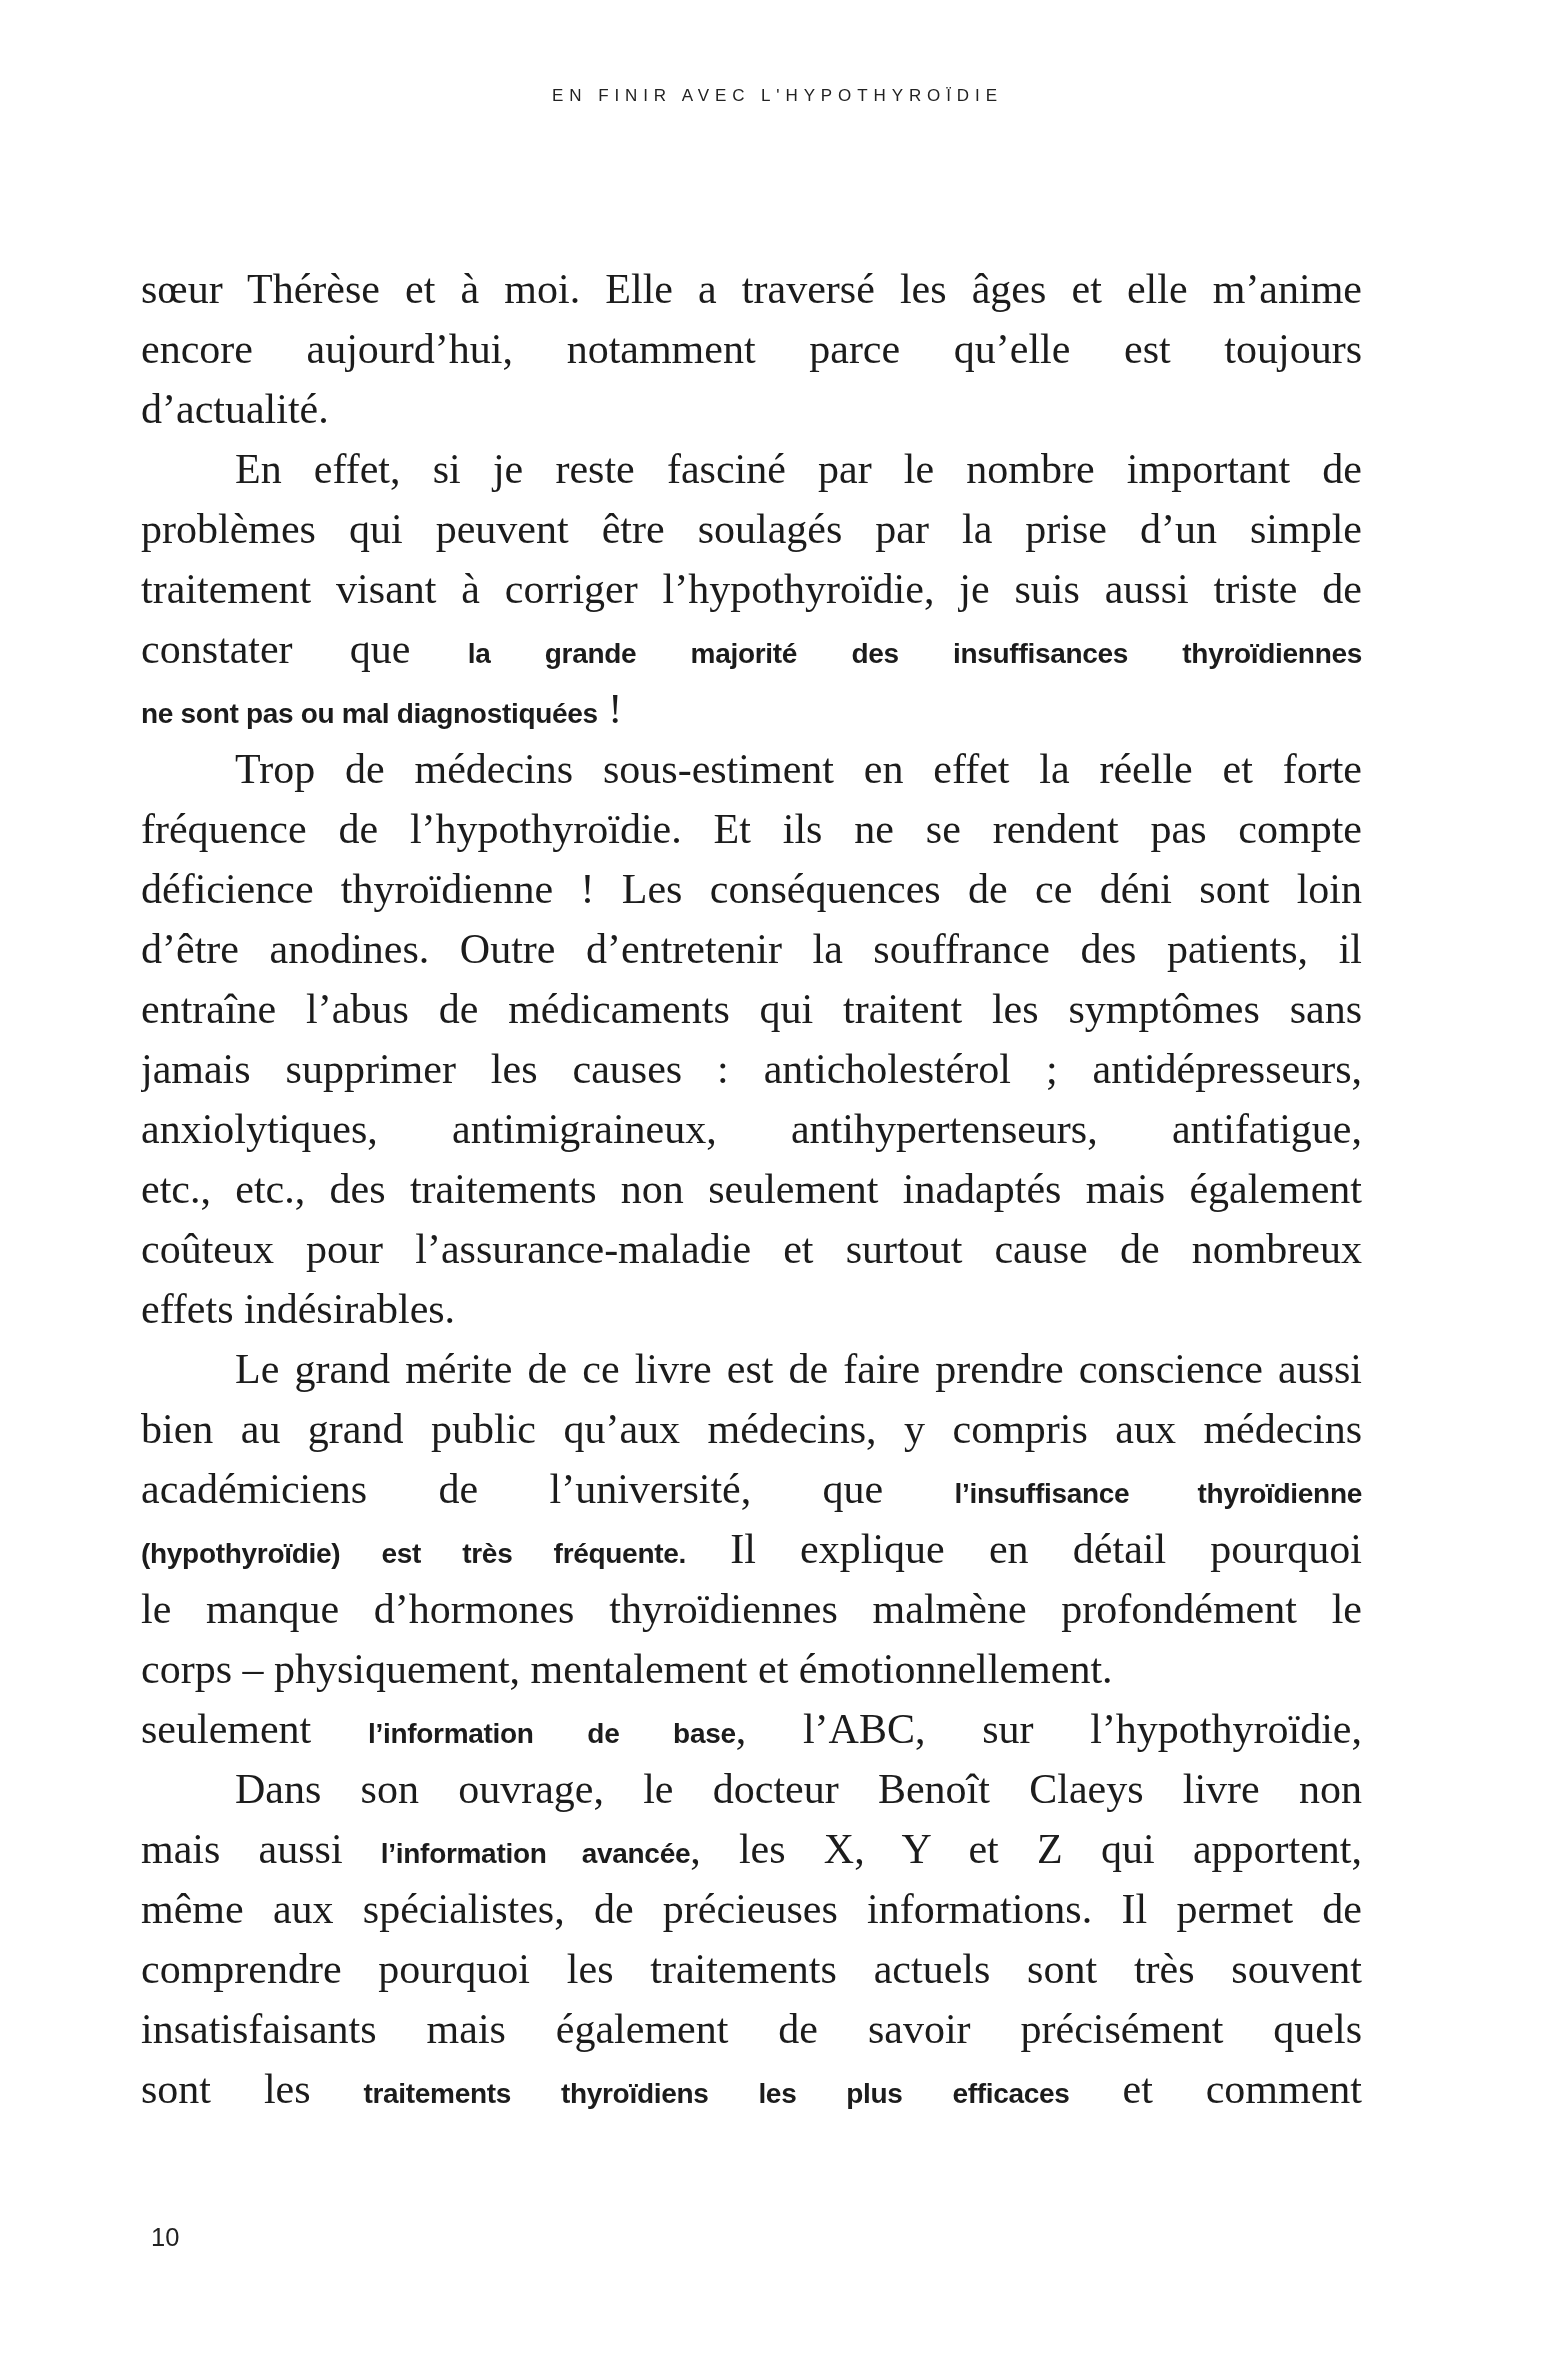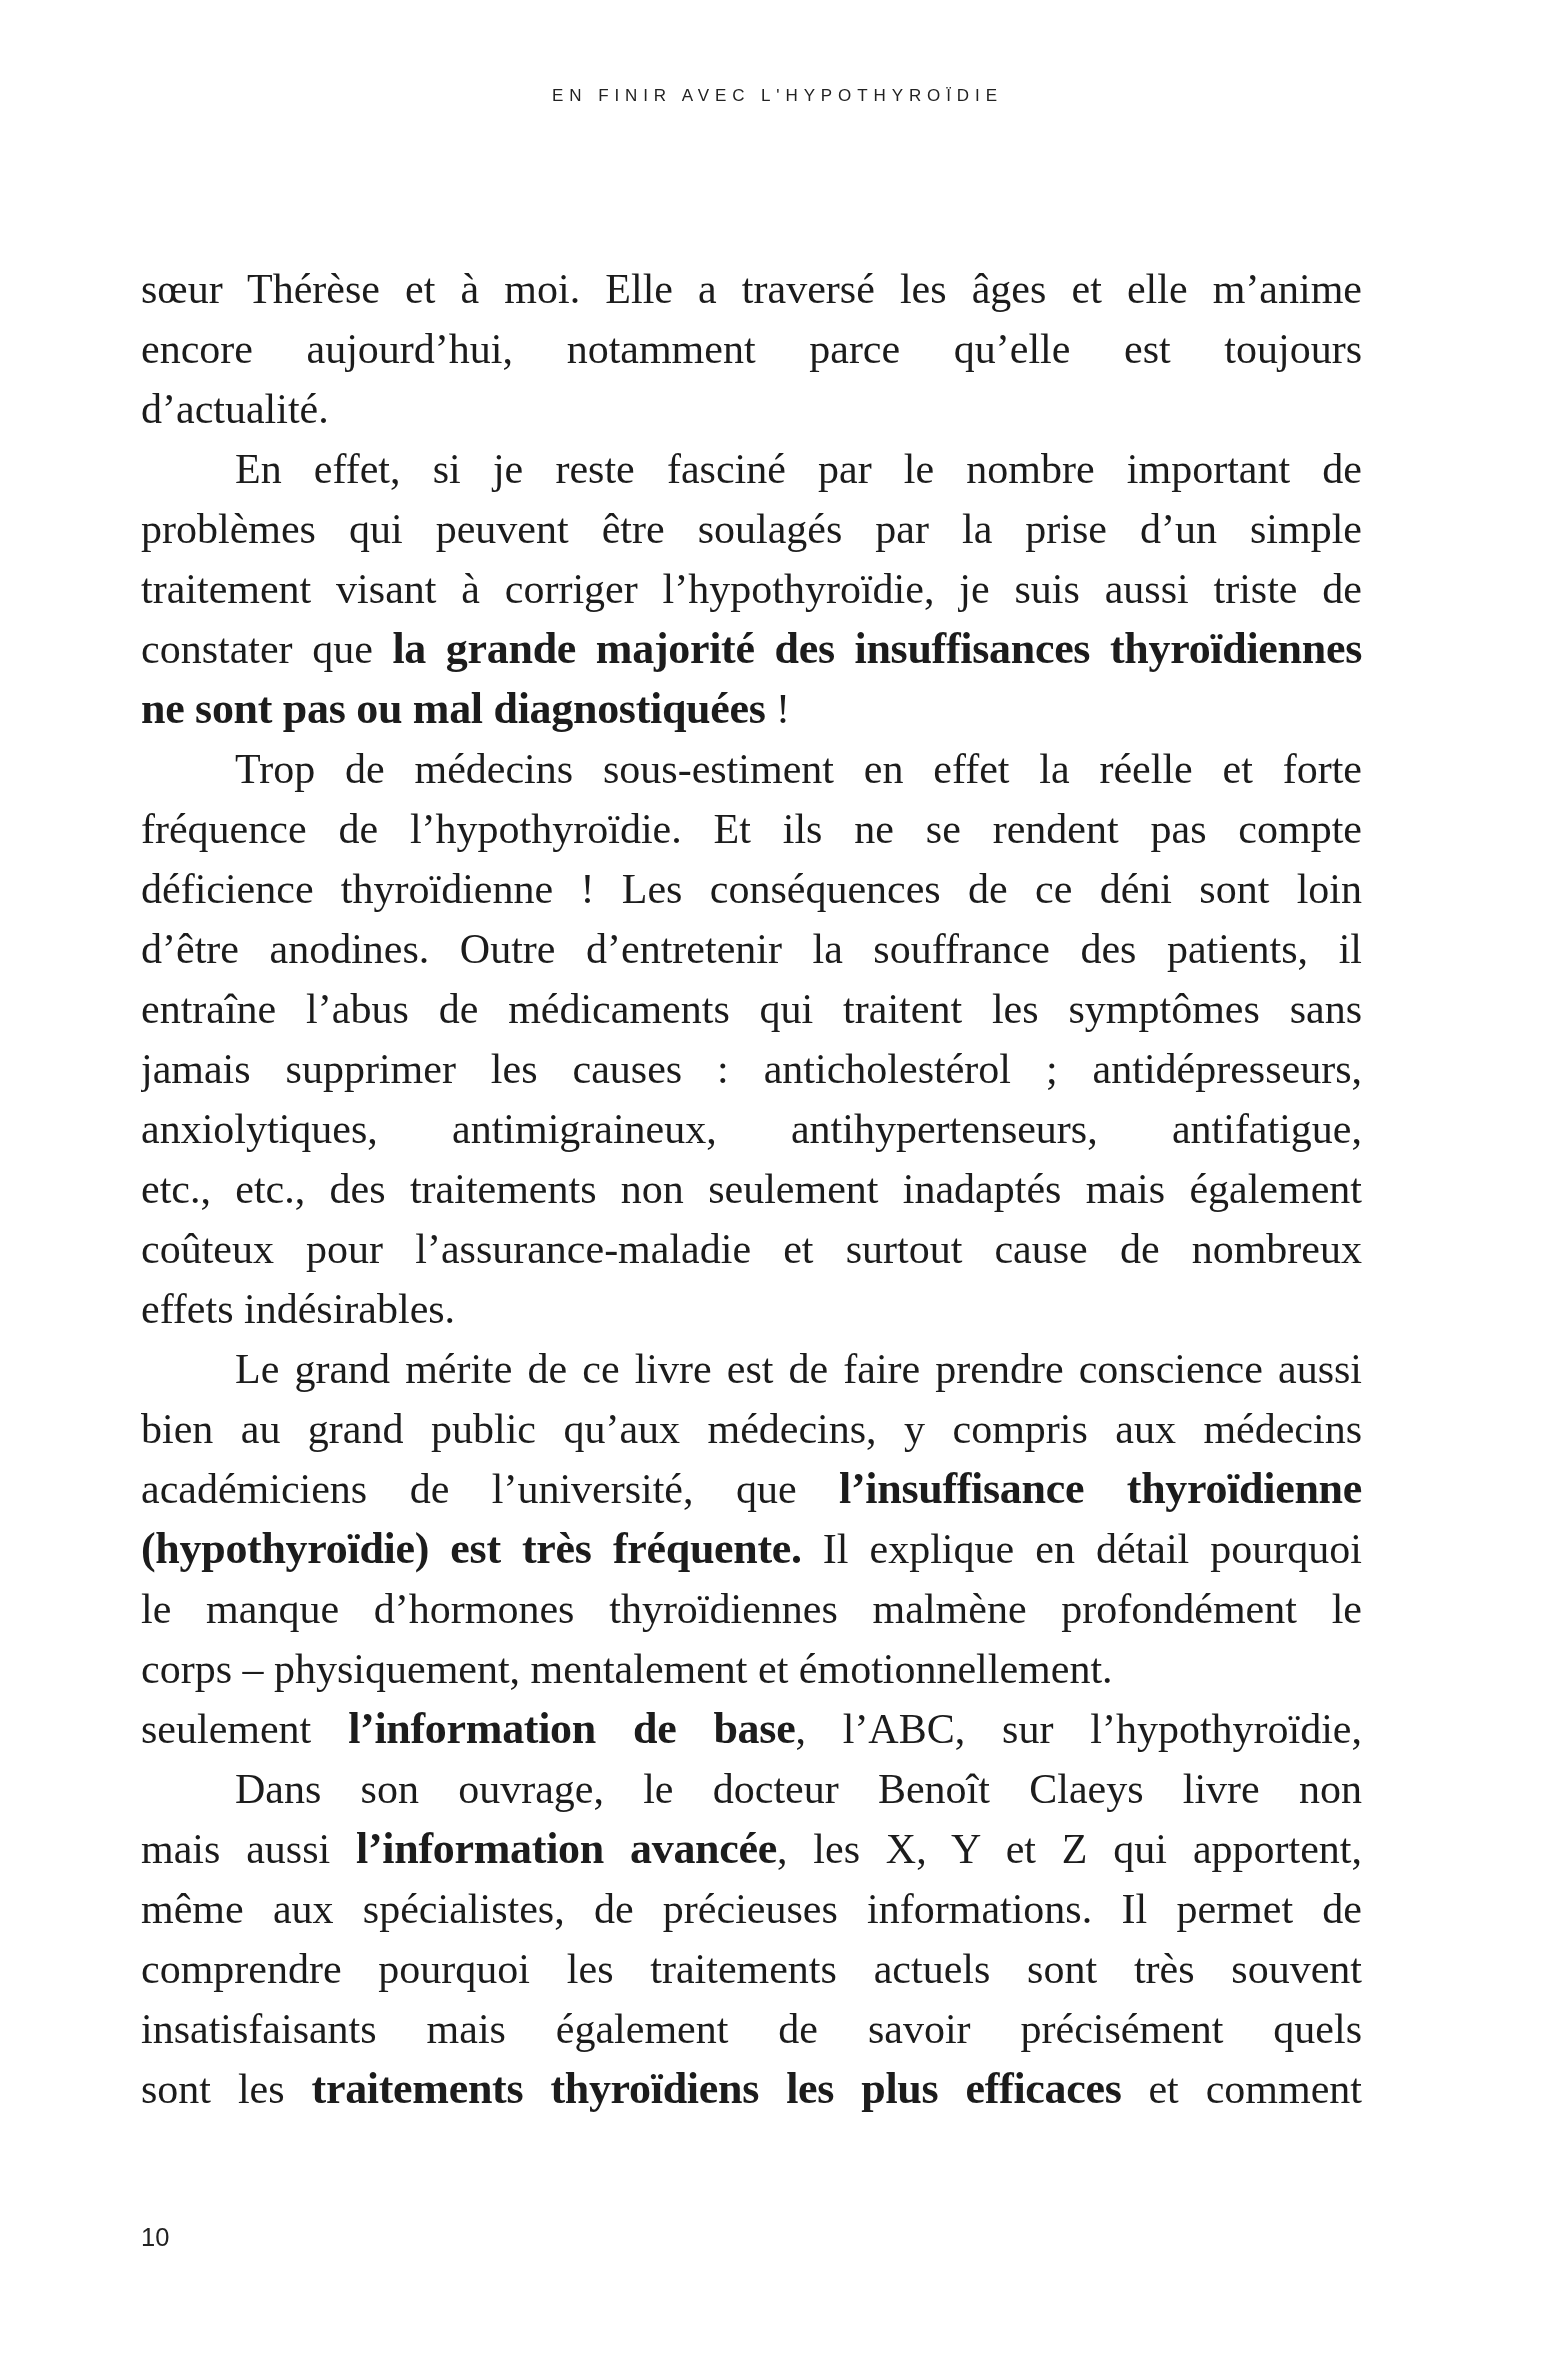--- a/index.html
+++ b/index.html
@@ -14,25 +14,25 @@
   }
   .line {
     font-family: "Liberation Serif", "DejaVu Serif", serif;
     font-size: 42px; line-height: 60px; height: 60px;
     white-space: nowrap; text-align: justify; text-align-last: justify;
     overflow: hidden; color: #1c1c1c;
   }
   .line.last { text-align-last: left; }
   .line.indent { padding-left: 94px; }
   .b {
-    font-family: Liberation Serif, serif;
-    font-weight: bold; font-size: 44px; letter-spacing: -0.3px;
+    font-family: Liberation Sans, sans-serif;
+    font-weight: bold; font-size: 28px; letter-spacing: -0.3px;
   }
   .folio {
-    position: absolute; top: 2223px; left: 141px;
+    position: absolute; top: 2223px; left: 151px;
     font-family: "Liberation Sans", "DejaVu Sans", sans-serif;
     font-size: 25.5px; color: #222;
   }
 </style>
 </head>
 <body>
 
 <div class="running-head">EN FINIR AVEC L'HYPOTHYROÏDIE</div>
 
 <div class="body-text" id="body-text">

